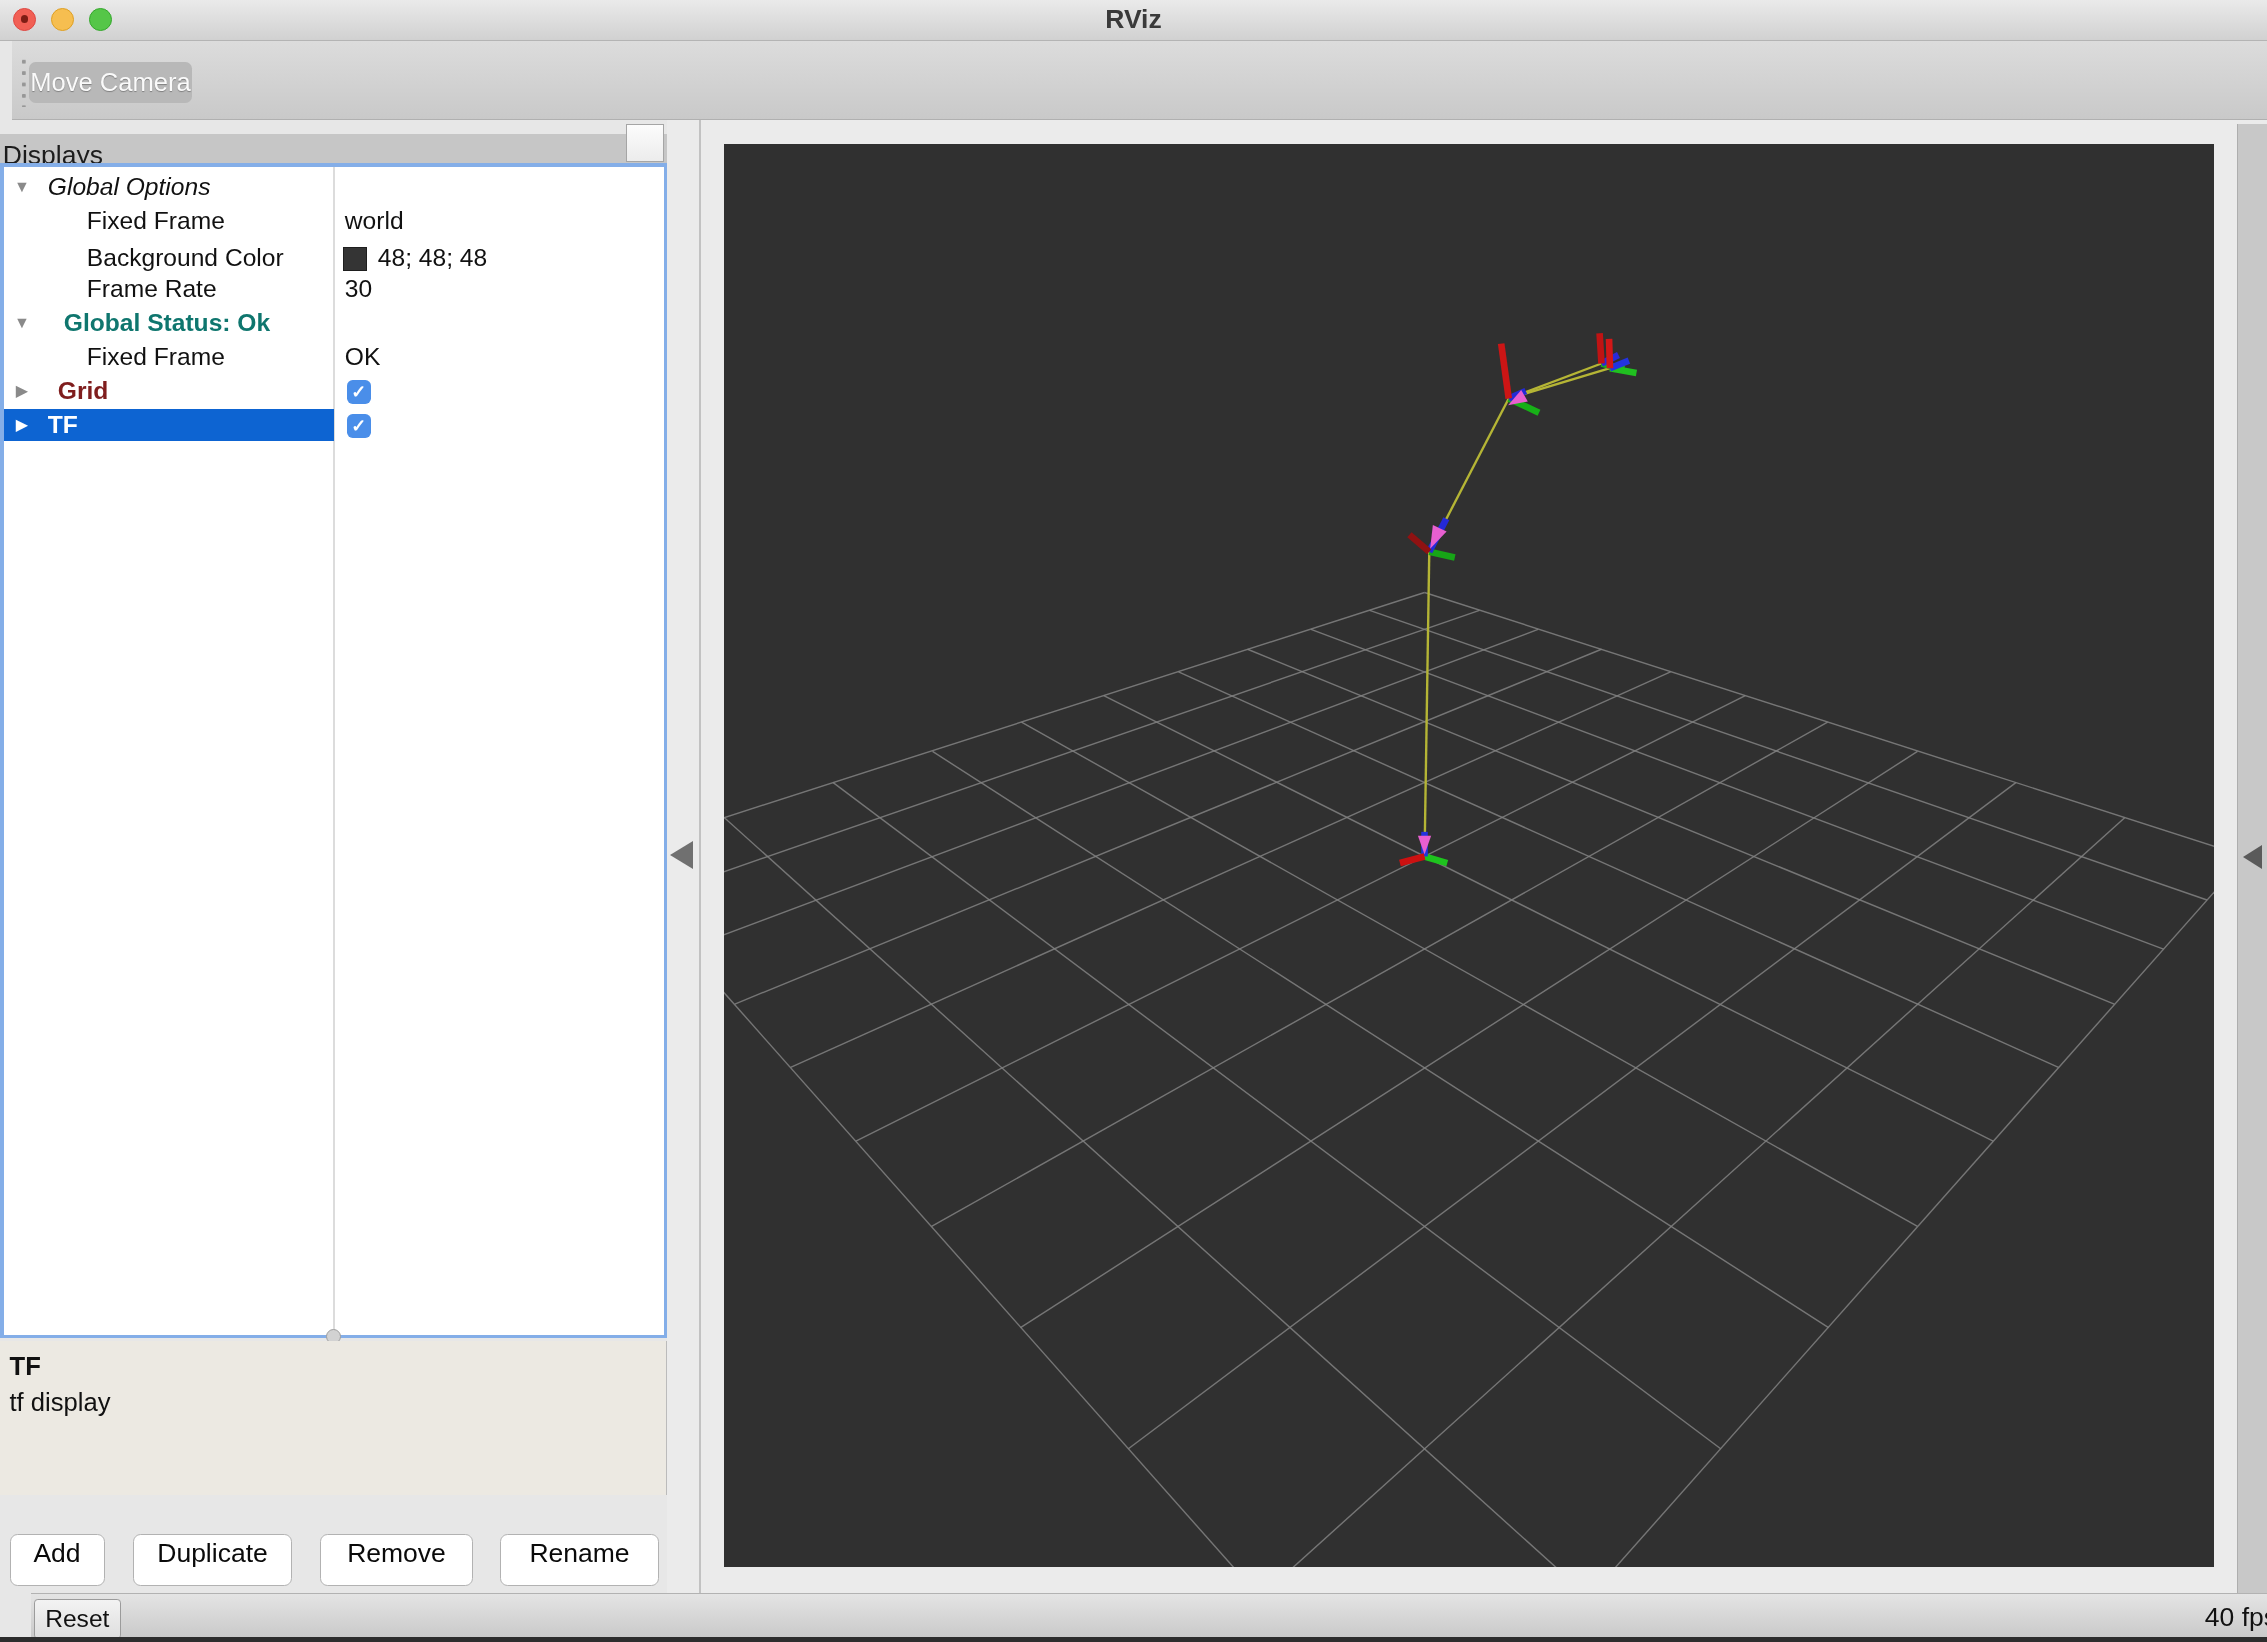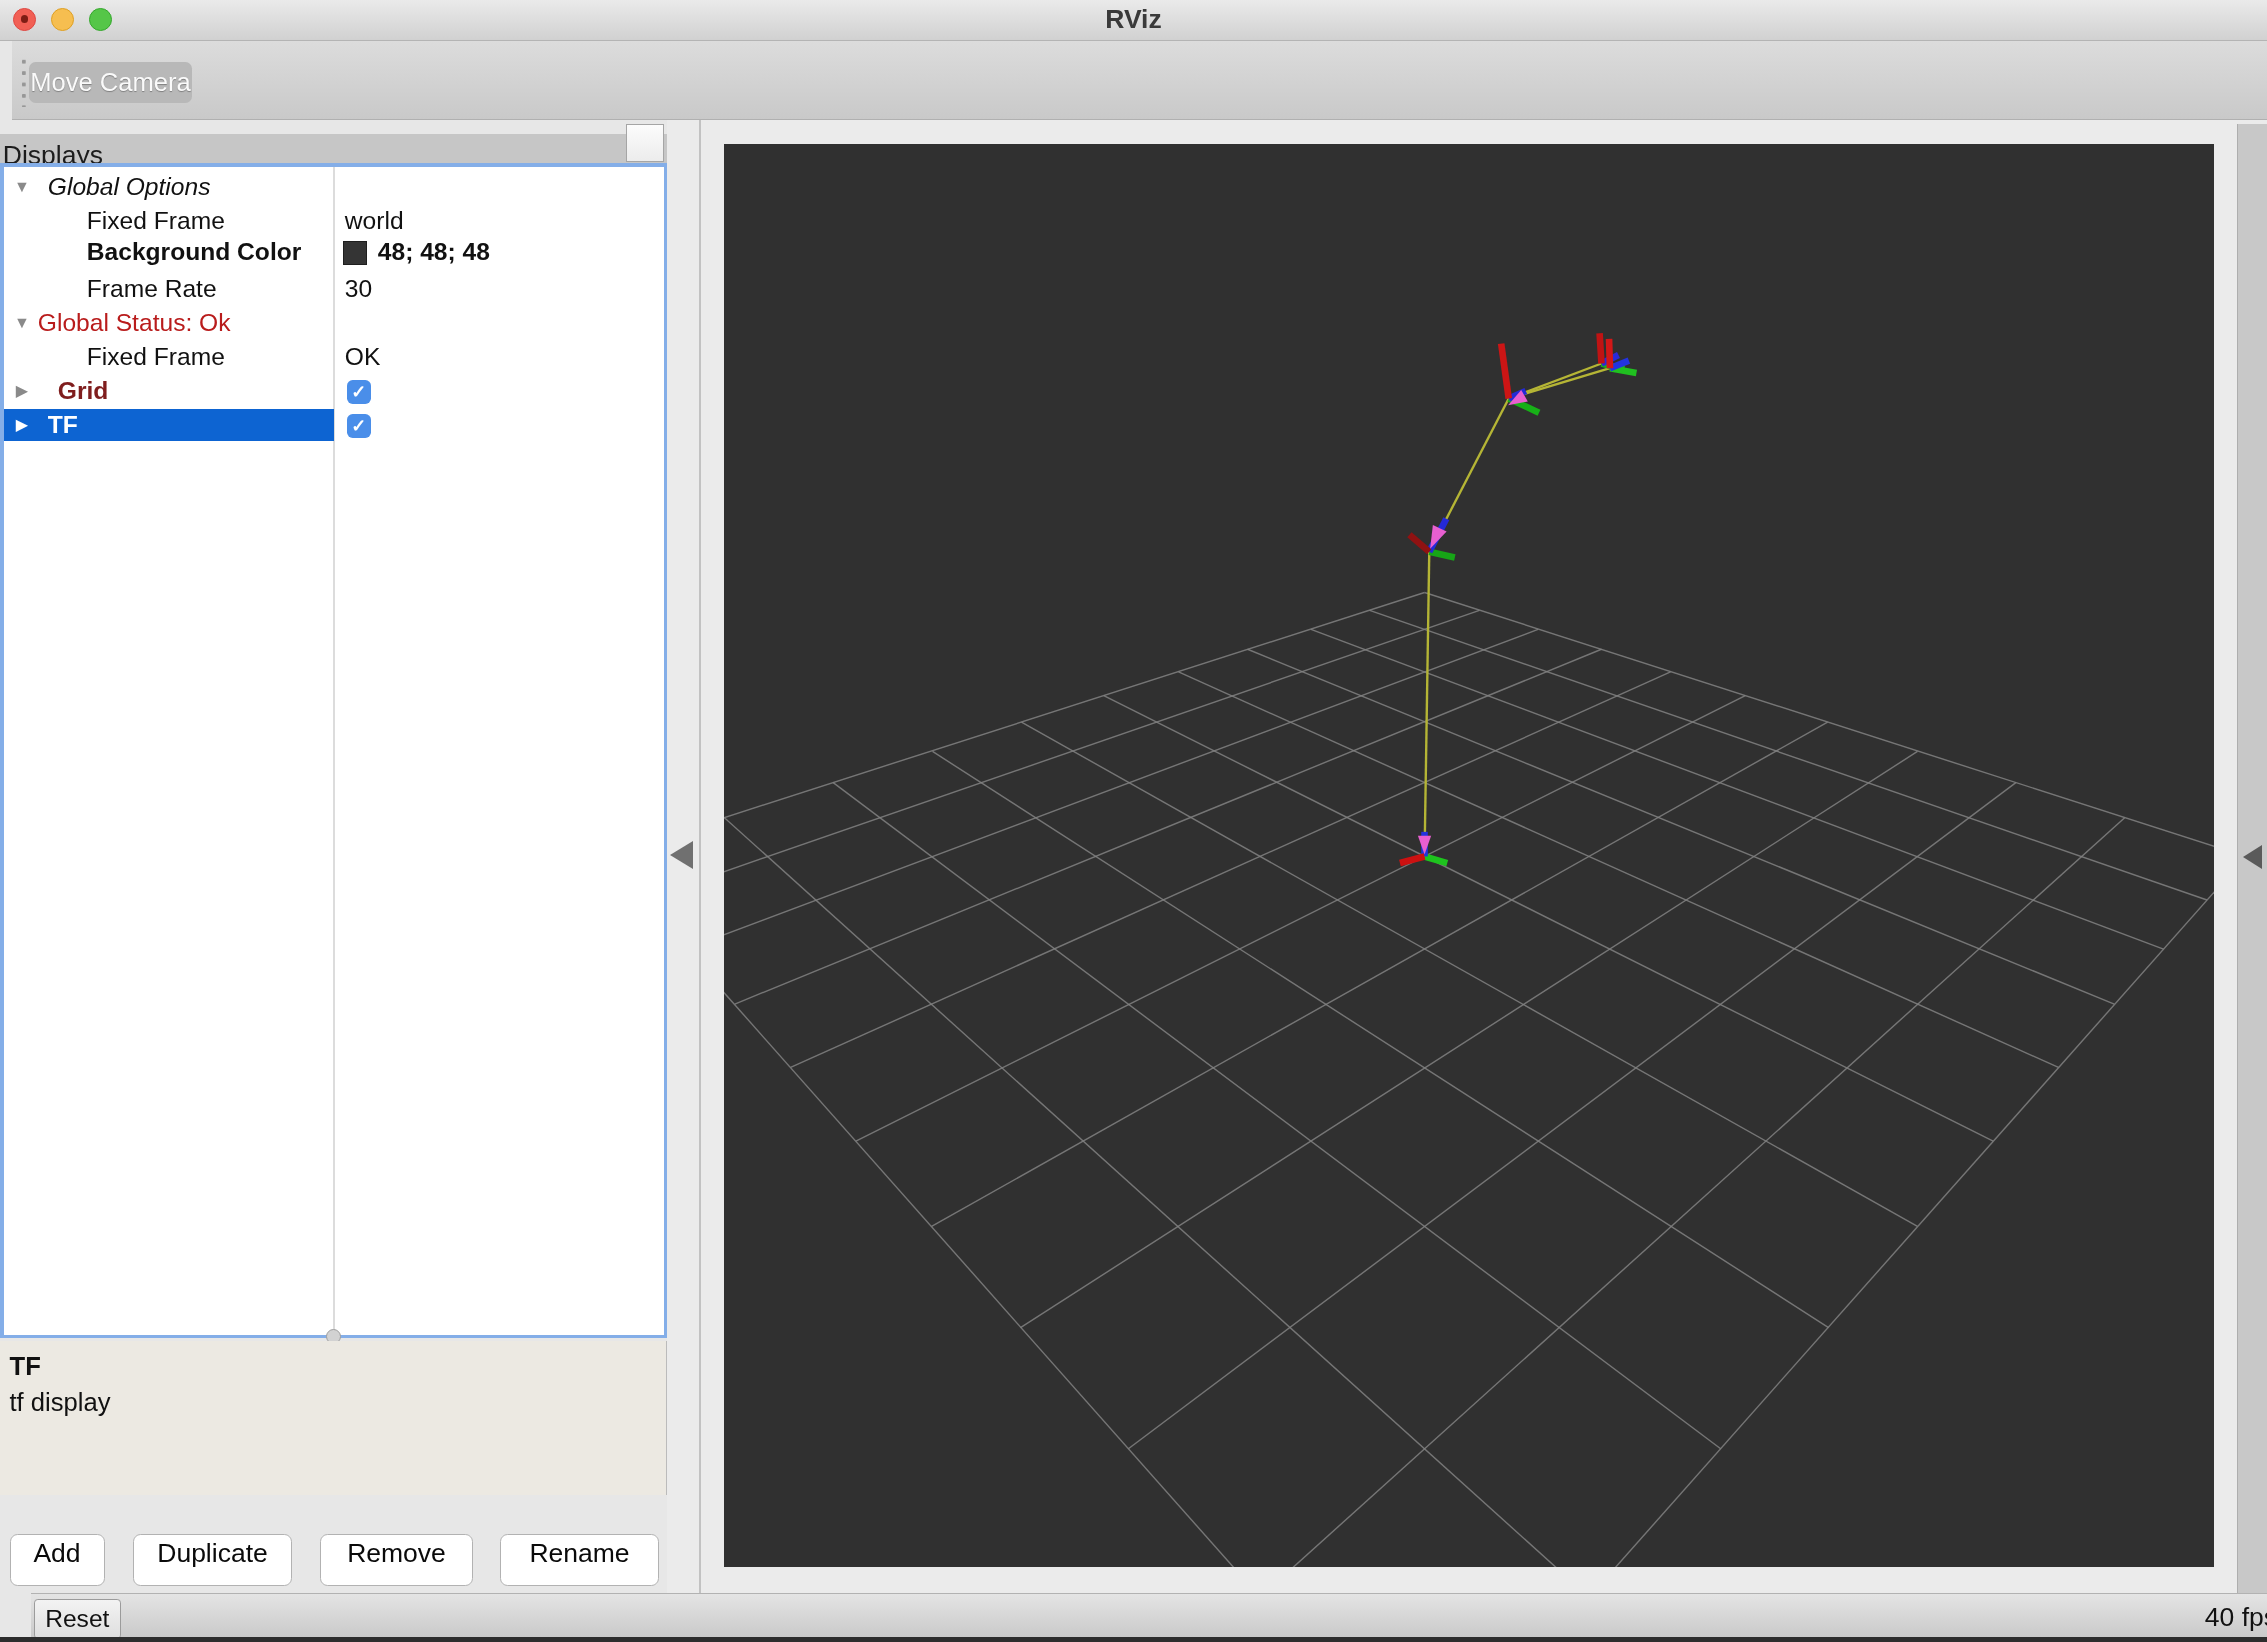--- a/index.html
+++ b/index.html
@@ -124,32 +124,32 @@
   <div class="tdivider"></div>
   <div id="tree-rows">
       <div class="trow" style="top: 2.8px;">
         <span class="arrow" style="color: rgb(138, 138, 138);">▼</span>
         <span class="rlabel" style="left: 44px; color: rgb(17, 17, 17); font-style: italic;">Global Options</span>
       </div>
       <div class="trow" style="top: 37px;">
         <span class="rlabel" style="left: 83px; color: rgb(17, 17, 17);">Fixed Frame</span>
         <span class="rval">world</span>
       </div>
-      <div class="trow" style="top: 68px; font-weight: bold;">
+      <div class="trow" style="top: 74px;">
         <span class="rlabel" style="left: 83px; color: rgb(17, 17, 17);">Background Color</span>
         <span class="swatch" style="background: rgb(52, 52, 52);"></span>
         <span class="swtext">48; 48; 48</span>
       </div>
       <div class="trow" style="top: 105px;">
         <span class="rlabel" style="left: 83px; color: rgb(17, 17, 17);">Frame Rate</span>
         <span class="rval">30</span>
       </div>
       <div class="trow" style="top: 139px;">
         <span class="arrow" style="color: rgb(138, 138, 138);">▼</span>
-        <span class="rlabel" style="left: 34px; color: #b91c1c;">Global Status: Ok</span>
+        <span class="rlabel" style="left: 60px; color: #0f766e; font-weight: bold;">Global Status: Ok</span>
       </div>
       <div class="trow" style="top: 173px;">
         <span class="rlabel" style="left: 83px; color: rgb(17, 17, 17);">Fixed Frame</span>
         <span class="rval">OK</span>
       </div>
       <div class="trow" style="top: 207px;">
         <span class="arrow" style="color: rgb(138, 138, 138);">▶</span>
         <span class="rlabel" style="left: 54px; font-weight: bold; color: #7f1d1d;">Grid</span>
         <div class="cbx" style="background: rgb(74, 142, 233);">✓</div>
       </div>

